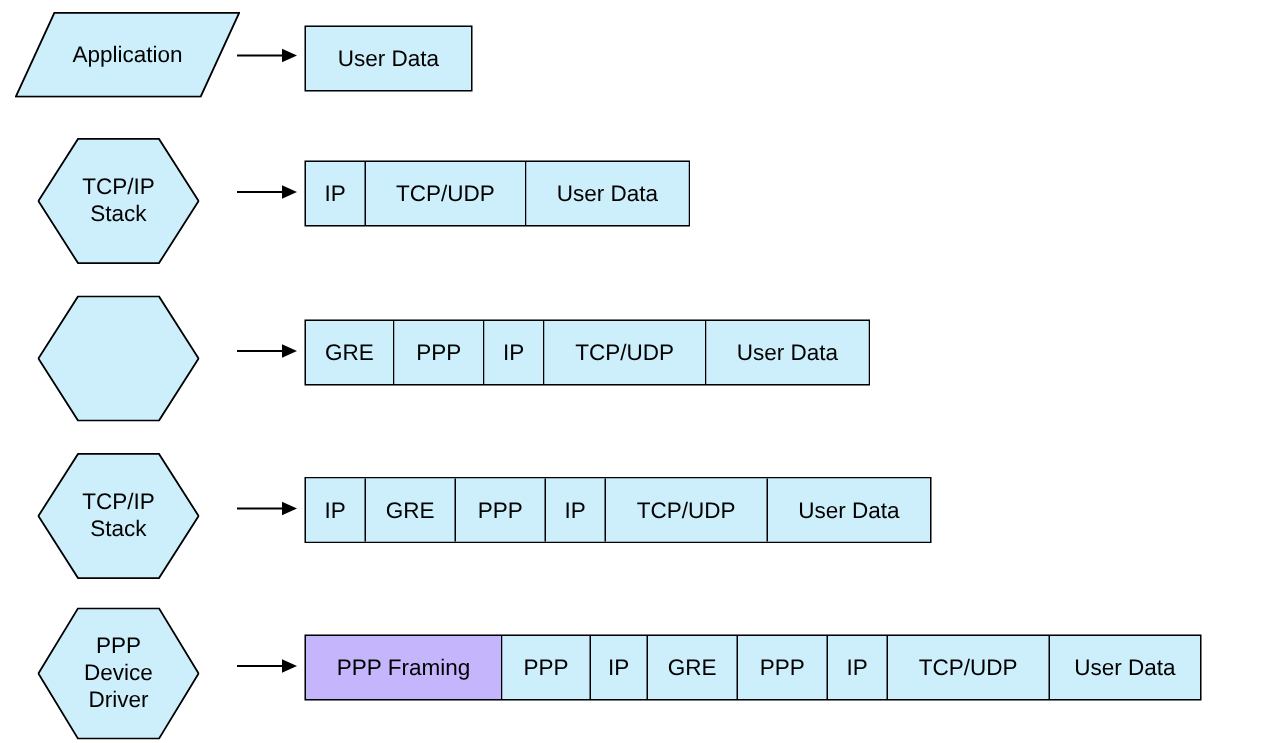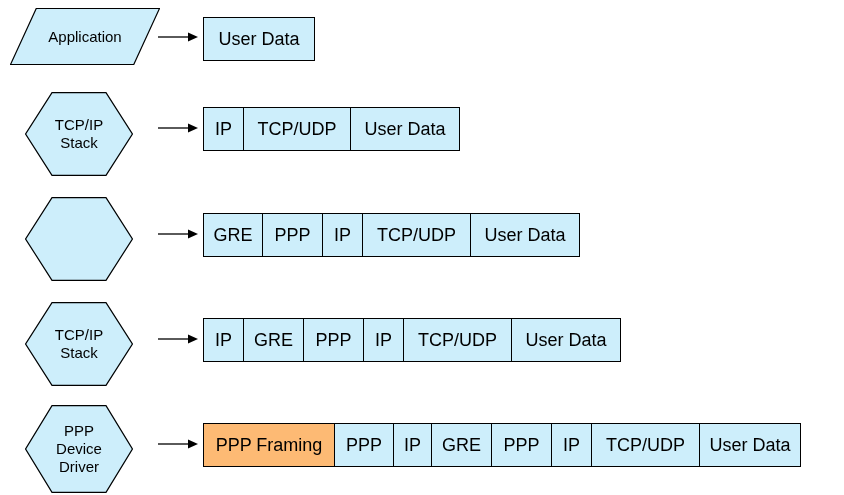--- a/index.html
+++ b/index.html
@@ -70,21 +70,21 @@
     display:flex;
     height:44px;
     border:1px solid #000;
     background:#cdeefb;
   }
   .cell{
     box-sizing:border-box;
     display:flex;
     align-items:center;
     justify-content:center;
-    font-size:18px;
+    font-size:15px;
     color:#000;
     border-right:1px solid #000;
     background:#cdeefb;
     white-space:nowrap;
     overflow:hidden;
   }
   .cell:last-child{border-right:none;}
 </style>
 </head>
 <body>
@@ -170,21 +170,21 @@
         <svg class="hex-line" viewBox="0 0 108 88" preserveAspectRatio="none">
           <polygon points="27,0.6 81,0.6 107.4,44 81,87.4 27,87.4 0.6,44" fill="none" stroke="#000000" stroke-width="1.2"></polygon>
         </svg>
         <div class="shape-label">PPP<br>Device<br>Driver</div>
       </div>
       <svg class="arrow" width="40" height="14" viewBox="0 0 40 14" style="left: 158px; top: 437px;">
         <line x1="0" y1="7" x2="31" y2="7" stroke="#000000" stroke-width="1.3"></line>
         <polygon points="30,2.5 40,7 30,11.5" fill="#000000"></polygon>
       </svg>
       <div class="bar" style="left: 203px; top: 423px; height: 44px; background: rgb(205, 238, 251); border-color: rgb(0, 0, 0);">
-        <div class="cell" style="width: 131px; border-right-color: rgb(0, 0, 0); background: #fdba74; color: rgb(0, 0, 0);">PPP Framing</div>
+        <div class="cell" style="width: 131px; border-right-color: rgb(0, 0, 0); background: #c4b5fd; color: rgb(0, 0, 0);">PPP Framing</div>
         <div class="cell" style="width: 59px; border-right-color: rgb(0, 0, 0); background: rgb(205, 238, 251); color: rgb(0, 0, 0);">PPP</div>
         <div class="cell" style="width: 38px; border-right-color: rgb(0, 0, 0); background: rgb(205, 238, 251); color: rgb(0, 0, 0);">IP</div>
         <div class="cell" style="width: 60px; border-right-color: rgb(0, 0, 0); background: rgb(205, 238, 251); color: rgb(0, 0, 0);">GRE</div>
         <div class="cell" style="width: 60px; border-right-color: rgb(0, 0, 0); background: rgb(205, 238, 251); color: rgb(0, 0, 0);">PPP</div>
         <div class="cell" style="width: 40px; border-right-color: rgb(0, 0, 0); background: rgb(205, 238, 251); color: rgb(0, 0, 0);">IP</div>
         <div class="cell" style="width: 108px; border-right-color: rgb(0, 0, 0); background: rgb(205, 238, 251); color: rgb(0, 0, 0);">TCP/UDP</div>
         <div class="cell" style="width: 100px; border-right-color: rgb(0, 0, 0); background: rgb(205, 238, 251); color: rgb(0, 0, 0);">User Data</div>
       </div>
     </div>
   </div>

